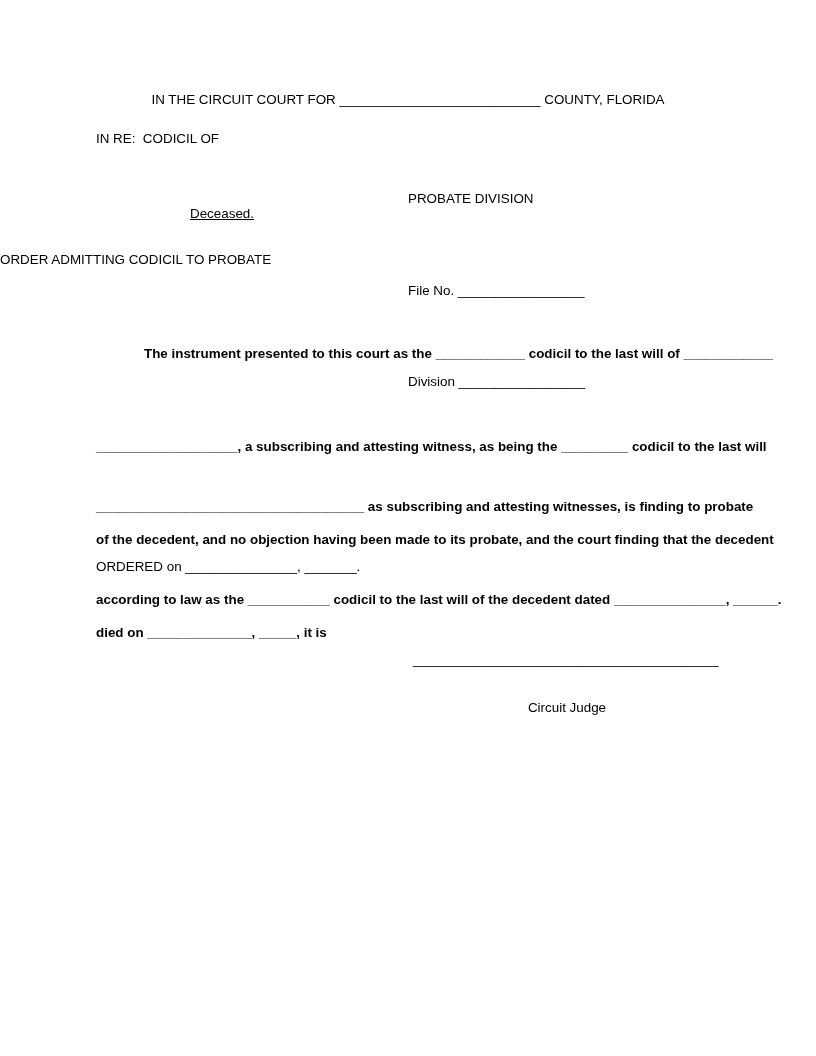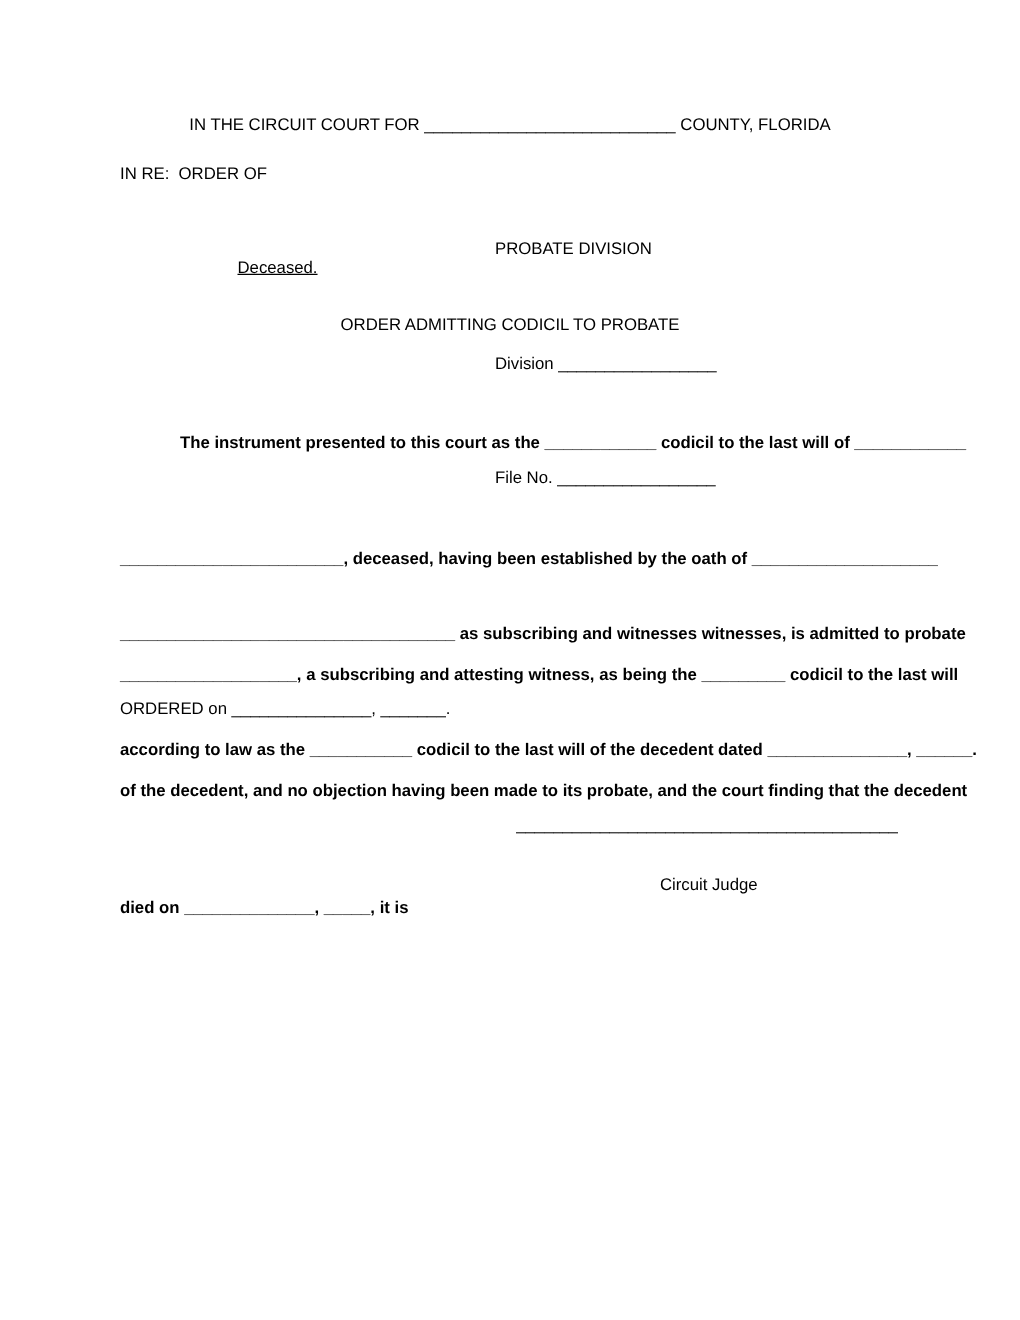--- a/index.html
+++ b/index.html
@@ -11,62 +11,61 @@
     margin: 0 auto;
     background: #ffffff;
     font-family: "Liberation Sans", "DejaVu Sans", sans-serif;
     font-size: 13.4px;
     color: #000000;
     overflow: hidden;
   }
   .abs { position: absolute; white-space: pre; }
   .header-line { top: 92px; left: 0; width: 816px; text-align: center; }
   .caption-left { top: 131px; left: 96px; }
-  .caption-right { top: 123px; left: 396px; width: 320px; line-height: 30.5px; }
+  .caption-right { top: 123px; left: 408px; width: 320px; line-height: 30.5px; }
   .deceased { top: 206px; left: 190px; text-decoration: underline; }
-  .doc-title { top: 252px; left: 0; width: 816px; text-align: center; }
+  .doc-title { top: 252px; left: 0; width: 816px; }
   .para { left: 96px; width: 630px; line-height: 31px; font-weight: bold; }
   .p1 { top: 276px; }
   .p2 { top: 429px; }
   .line { white-space: pre; }
   .indent { text-indent: 48px; }
   .ordered { top: 559px; left: 96px; }
   .signature { top: 620px; left: 413px; width: 308px; line-height: 16px; }
   .sig-label { text-align: center; white-space: pre; }
   .footer { top: 982px; left: 96px; font-size: 13px; line-height: 15.2px; }
 </style>
 </head>
 <body>
 
 <div class="page">
 
   <div class="abs header-line">IN THE CIRCUIT COURT FOR ___________________________ COUNTY, FLORIDA</div>
 
-  <div class="abs caption-left">IN RE:  ORDER OF</div>
+  <div class="abs caption-left">IN RE:  CODICIL OF</div>
 
   <div class="abs caption-right">
     <div>PROBATE DIVISION</div>
+    <div>File No. _________________</div>
     <div>Division _________________</div>
-    <div>File No. _________________</div>
   </div>
 
   <div class="abs deceased">Deceased.</div>
 
   <div class="abs doc-title">ORDER ADMITTING CODICIL TO PROBATE</div>
 
   <div class="abs para p1">
     <div class="line indent">The instrument presented to this court as the ____________ codicil to the last will of ____________</div>
-    <div class="line">________________________, deceased, having been established by the oath of ____________________</div>
     <div class="line">___________________, a subscribing and attesting witness, as being the _________ codicil to the last will</div>
     <div class="line">of the decedent, and no objection having been made to its probate, and the court finding that the decedent</div>
     <div class="line">died on ______________, _____, it is</div>
   </div>
 
   <div class="abs para p2">
-    <div class="line">____________________________________ as subscribing and witnesses witnesses, is admitted to probate</div>
+    <div class="line">____________________________________ as subscribing and attesting witnesses, is finding to probate</div>
     <div class="line">according to law as the ___________ codicil to the last will of the decedent dated _______________, ______.</div>
   </div>
 
   <div class="abs signature">
     <div>_________________________________________</div>
     <div class="sig-label">Circuit Judge</div>
   </div>
 
   <div class="abs ordered">ORDERED on _______________, _______.</div>
 

